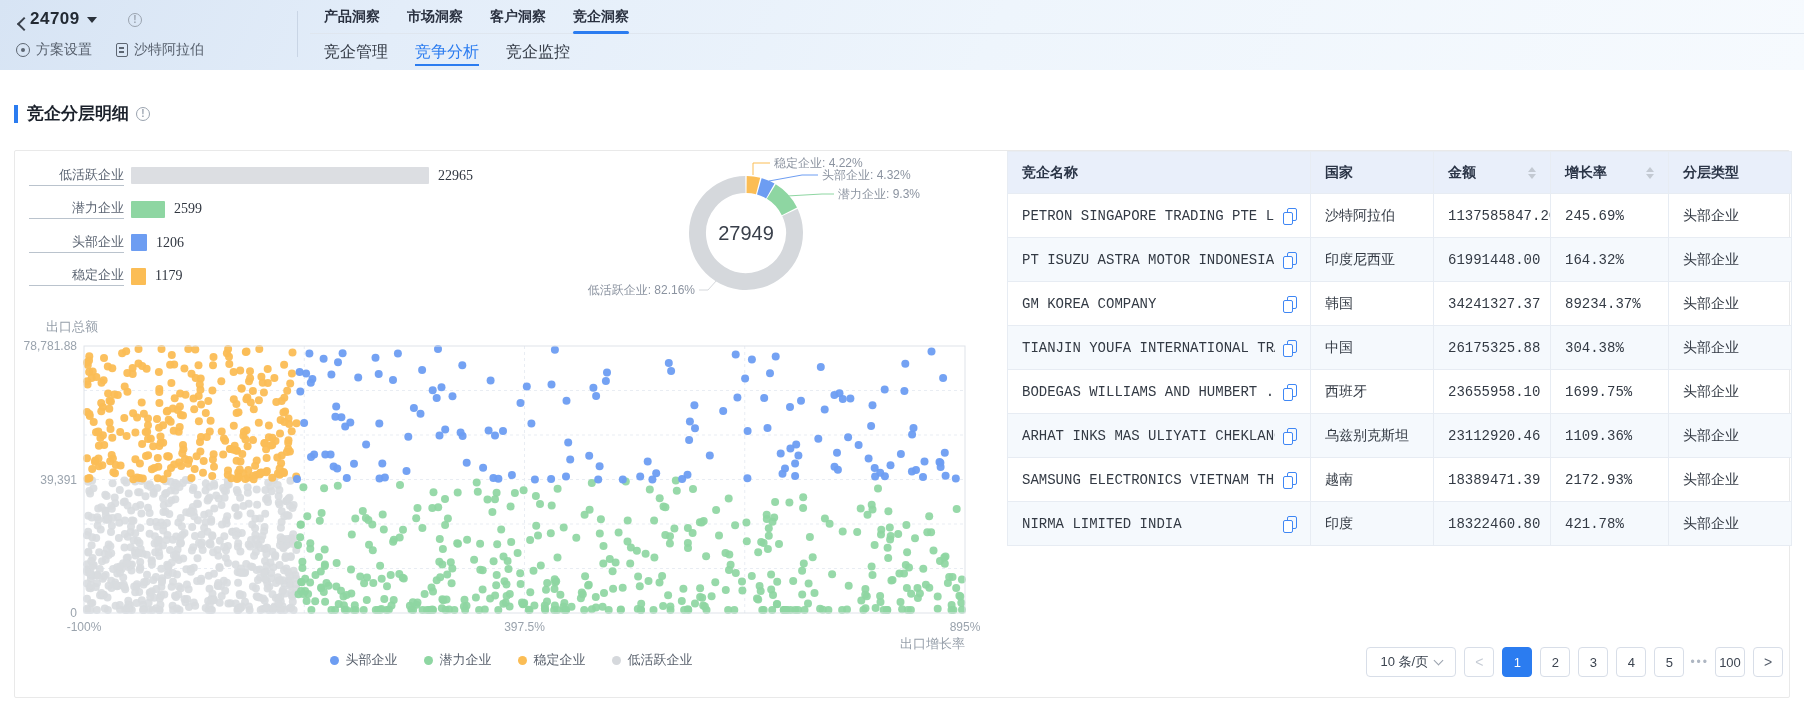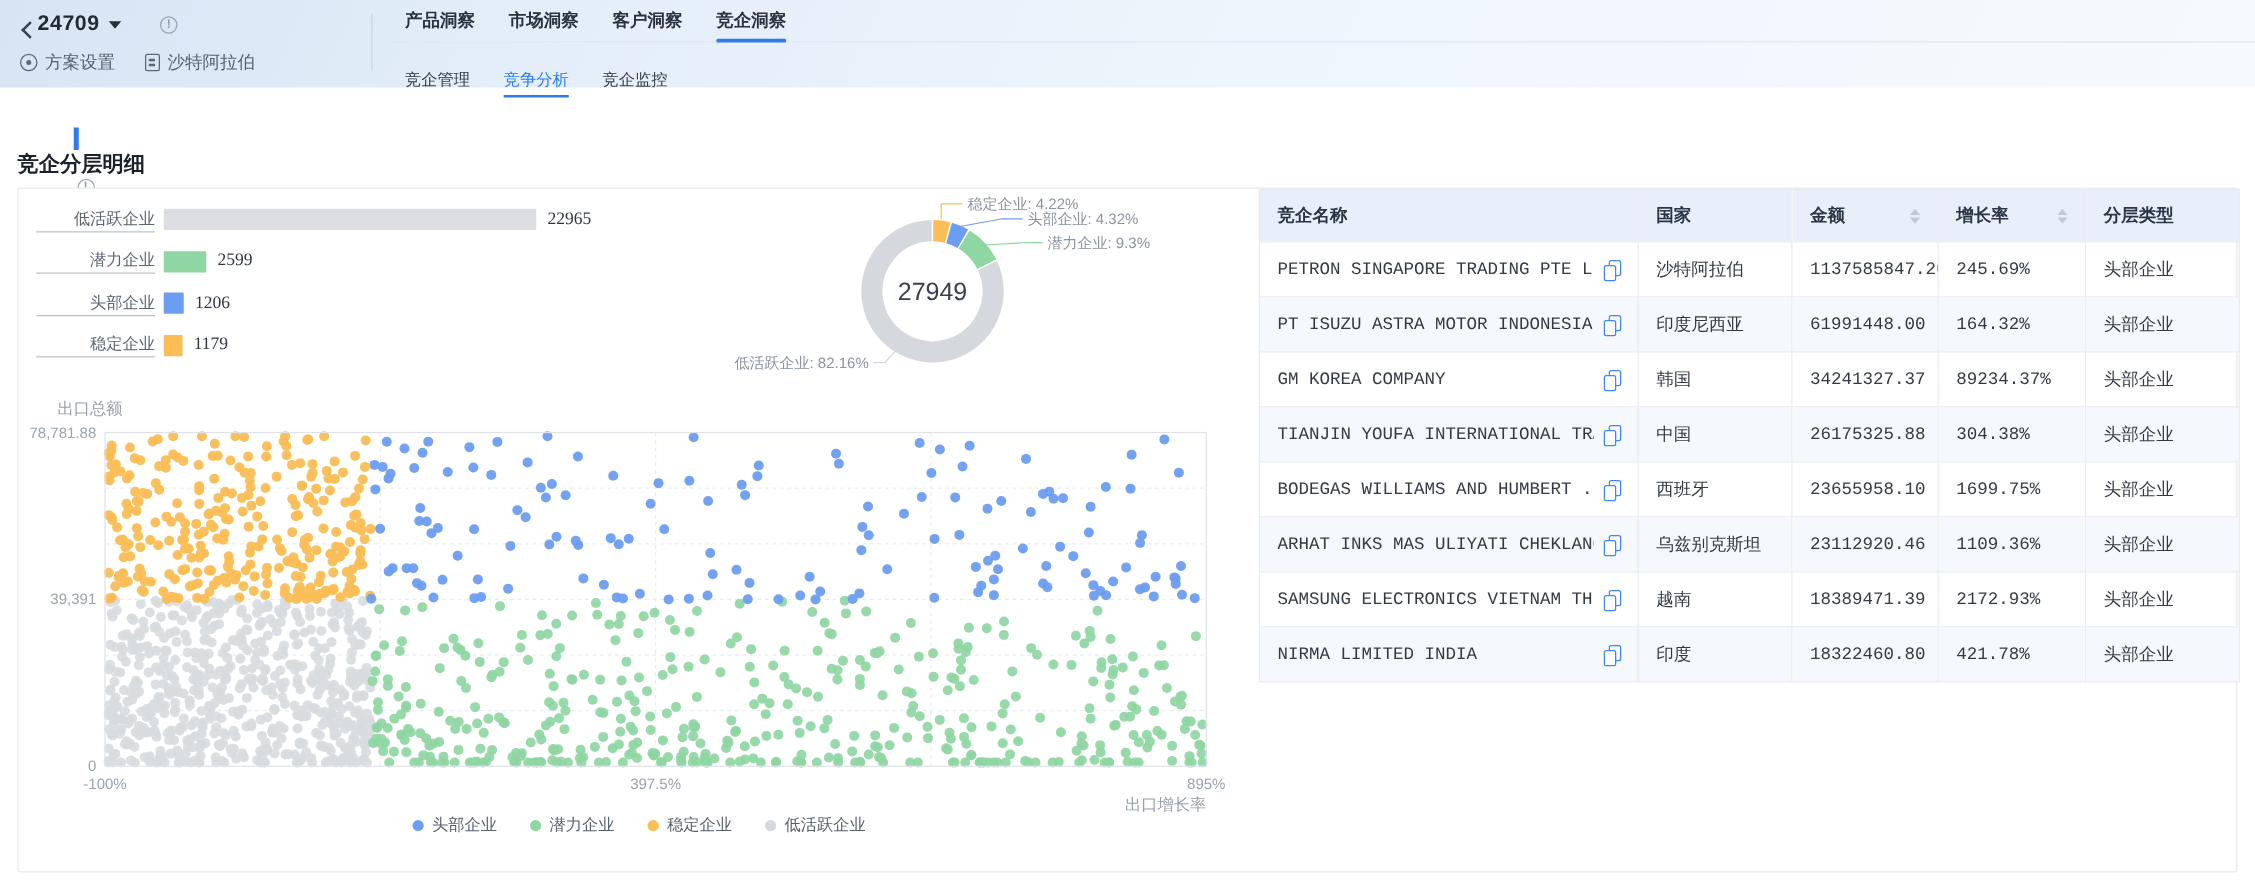--- a/index.html
+++ b/index.html
@@ -28,26 +28,26 @@
   .doc-ic::before { content: ''; position: absolute; left: 2px; top: 3px; width: 5px; height: 1.5px; background: #5d6672; }
   .doc-ic::after { content: ''; position: absolute; left: 2px; top: 7px; width: 5px; height: 1.5px; background: #5d6672; }
   .vdiv { position: absolute; left: 297px; top: 11px; width: 1px; height: 46px; background: #c9d5e5; }
   .tabs-rule { position: absolute; left: 310px; right: 0; top: 33px; height: 1px; background: #dfe6ef; }
   .tabs-main { position: absolute; left: 324px; top: 0; height: 34px; display: flex; gap: 27px; }
   .tab-m { position: relative; display: flex; align-items: center; height: 34px; font-size: 14px; font-weight: bold;
     color: #2a3140; cursor: pointer; }
   .tab-m.active::after { content: ''; position: absolute; left: 0; right: 0; bottom: 0; height: 3px;
     background: #2b7cf0; border-radius: 2px; z-index: 2; }
   .tabs-sub { position: absolute; left: 324px; top: 38px; height: 28px; display: flex; gap: 27px; }
-  .tab-s { position: relative; display: flex; align-items: center; height: 28px; font-size: 13px; color: #333a45; cursor: pointer; margin-top: 12px; }
+  .tab-s { position: relative; display: flex; align-items: center; height: 28px; font-size: 16px; color: #333a45; cursor: pointer; }
   .tab-s.active { color: #2b7cf0; }
   .tab-s.active::after { content: ''; position: absolute; left: 0; right: 0; bottom: 0; height: 2px; background: #2b7cf0; }
 
   
-  .section-head { position: absolute; left: 14px; top: 102px; display: flex; align-items: center; flex-direction: column; }
+  .section-head { position: absolute; left: 14px; top: 102px; display: flex; align-items: center; }
   .blue-bar { width: 4px; height: 18px; background: #2b7cf0; margin-right: 9px; }
   .sec-title { font-size: 17px; font-weight: bold; color: #1b212b; }
   .sec-info { margin-left: 7px; }
 
   
   .panel { position: absolute; left: 14px; top: 150px; width: 1776px; height: 548px;
     border: 1px solid #e9e9e9; border-radius: 2px; background: #fff; }
   .charts { position: absolute; left: 0; top: 0; width: 992px; height: 548px; }
 
   
@@ -1859,16 +1859,31 @@
                   <span class="copy-ic"></span>
                 </span>
               </td>
               <td>印度</td>
               <td>18322460.80</td>
               <td>421.78%</td>
               <td>头部企业</td>
             </tr>
           </tbody>
       </table>
+      <div class="pager">
+          <div class="pg-size">
+            <span>10 条/页</span>
+            <span class="sel-caret"></span>
+          </div>
+          <div class="pg-btn nav disabled">&lt;</div>
+          <div class="pg-btn active">1</div>
+          <div class="pg-btn">2</div>
+          <div class="pg-btn">3</div>
+          <div class="pg-btn">4</div>
+          <div class="pg-btn">5</div>
+          <span class="pg-dots">•••</span>
+          <div class="pg-btn">100</div>
+          <div class="pg-btn nav">&gt;</div>
+        </div>
     </div>
   </div>
 
 </div>
 
 </body></html>

